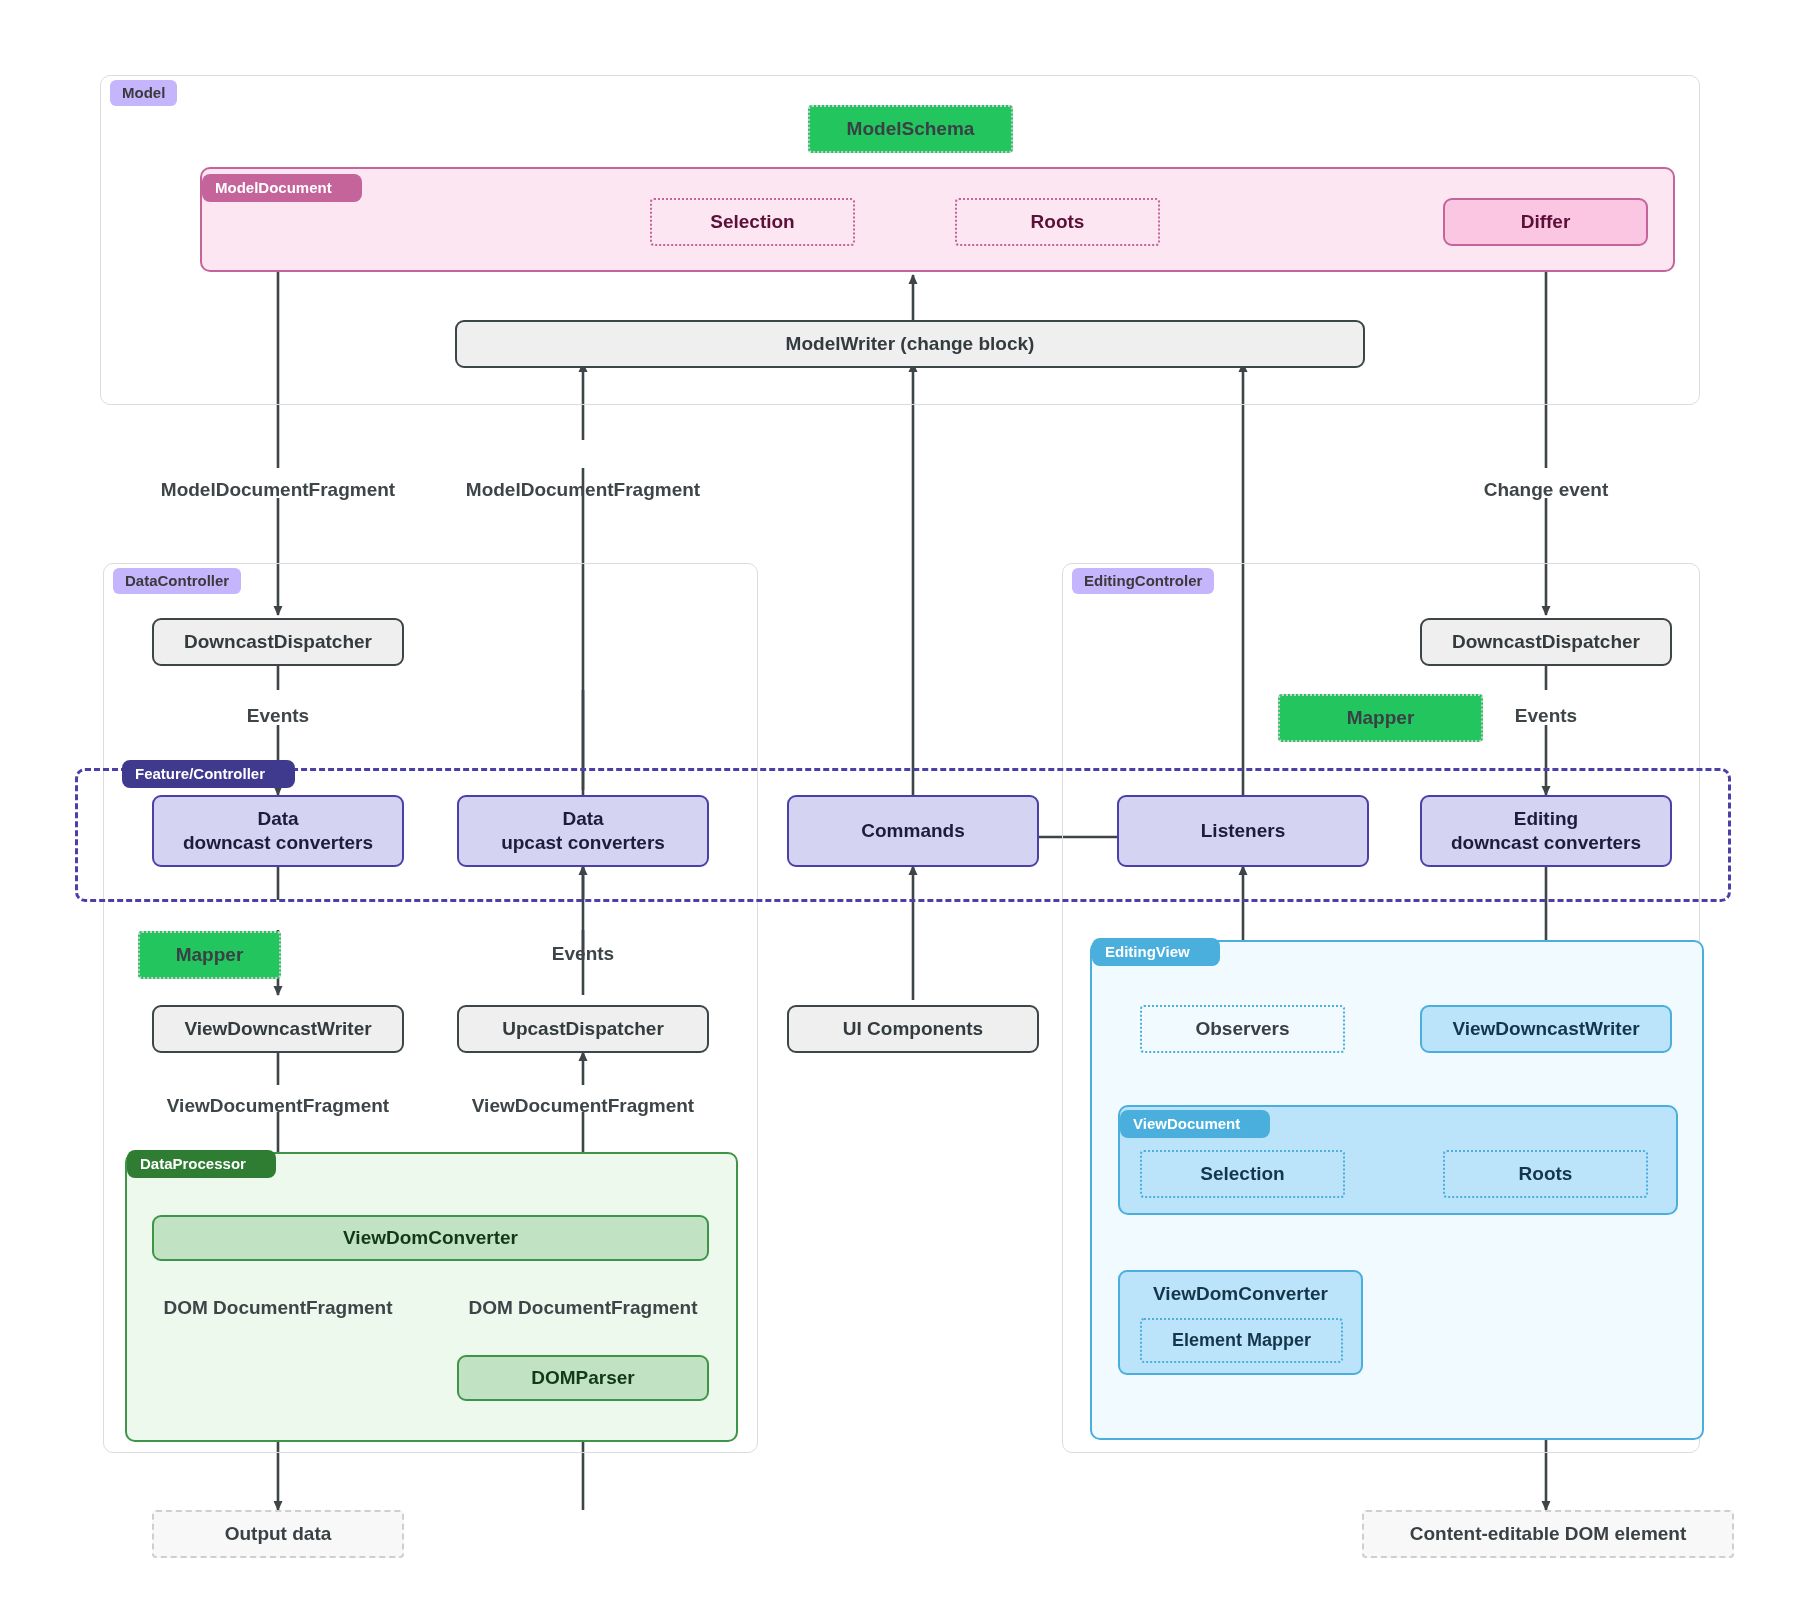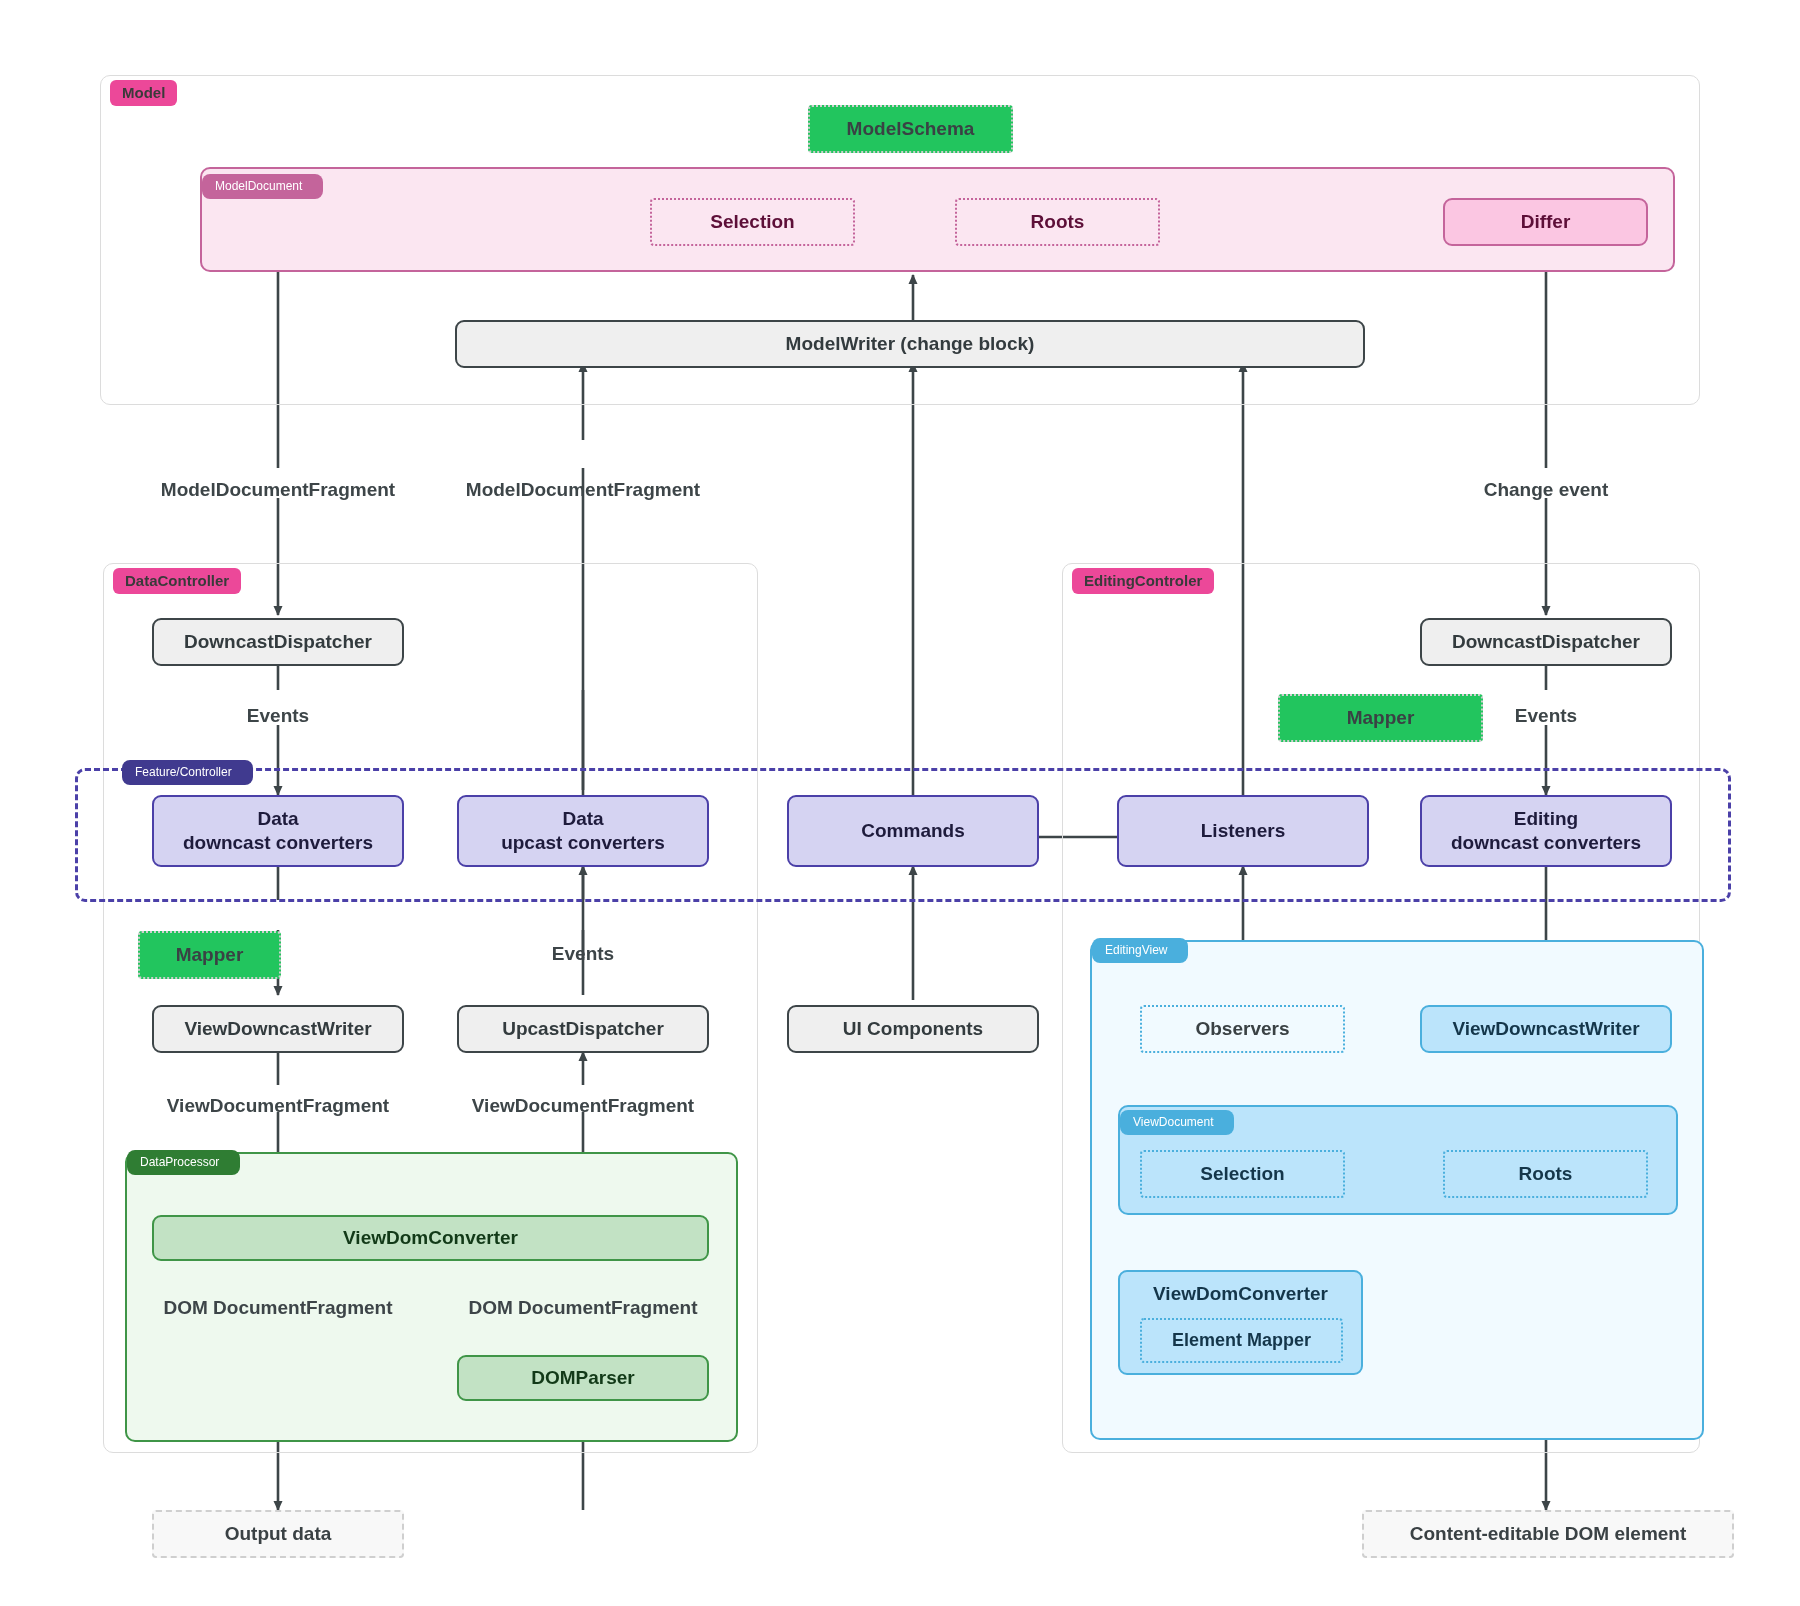--- a/index.html
+++ b/index.html
@@ -20,21 +20,21 @@
   .abs { position: absolute; box-sizing: border-box; }
 
   
   .group {
     border: 1.5px solid #dcdcdc;
     border-radius: 10px;
     background: transparent;
   }
   .group-label {
     position: absolute;
-    background: #ec4899;
+    background: #c4b5fd;
     color: #3a3a3a;
     font-size: 15px;
     font-weight: 700;
     padding: 5px 12px 6px 12px;
     border-radius: 6px;
     white-space: nowrap;
     line-height: 1;
   }
 
   
@@ -123,24 +123,24 @@
   .block-blue-light {
     background: #f1faff;
     border: 2px solid #4aafdd;
   }
   .block-blue {
     background: #bbe4fb;
     border: 2px solid #4aafdd;
   }
   .tab {
     position: absolute;
-    font-size: 12px;
-    font-weight: 400;
+    font-size: 15px;
+    font-weight: 700;
     color: #ffffff;
-    padding: 6px 21px 7px 13px;
+    padding: 6px 30px 7px 13px;
     border-radius: 8px;
     white-space: nowrap;
     line-height: 1;
   }
   .tab-pink { background: #c4649b; }
   .tab-green { background: #2f7d33; }
   .tab-blue { background: #4aafdd; }
   .tab-purple { background: #403a8f; }
 
   .feature-box {

